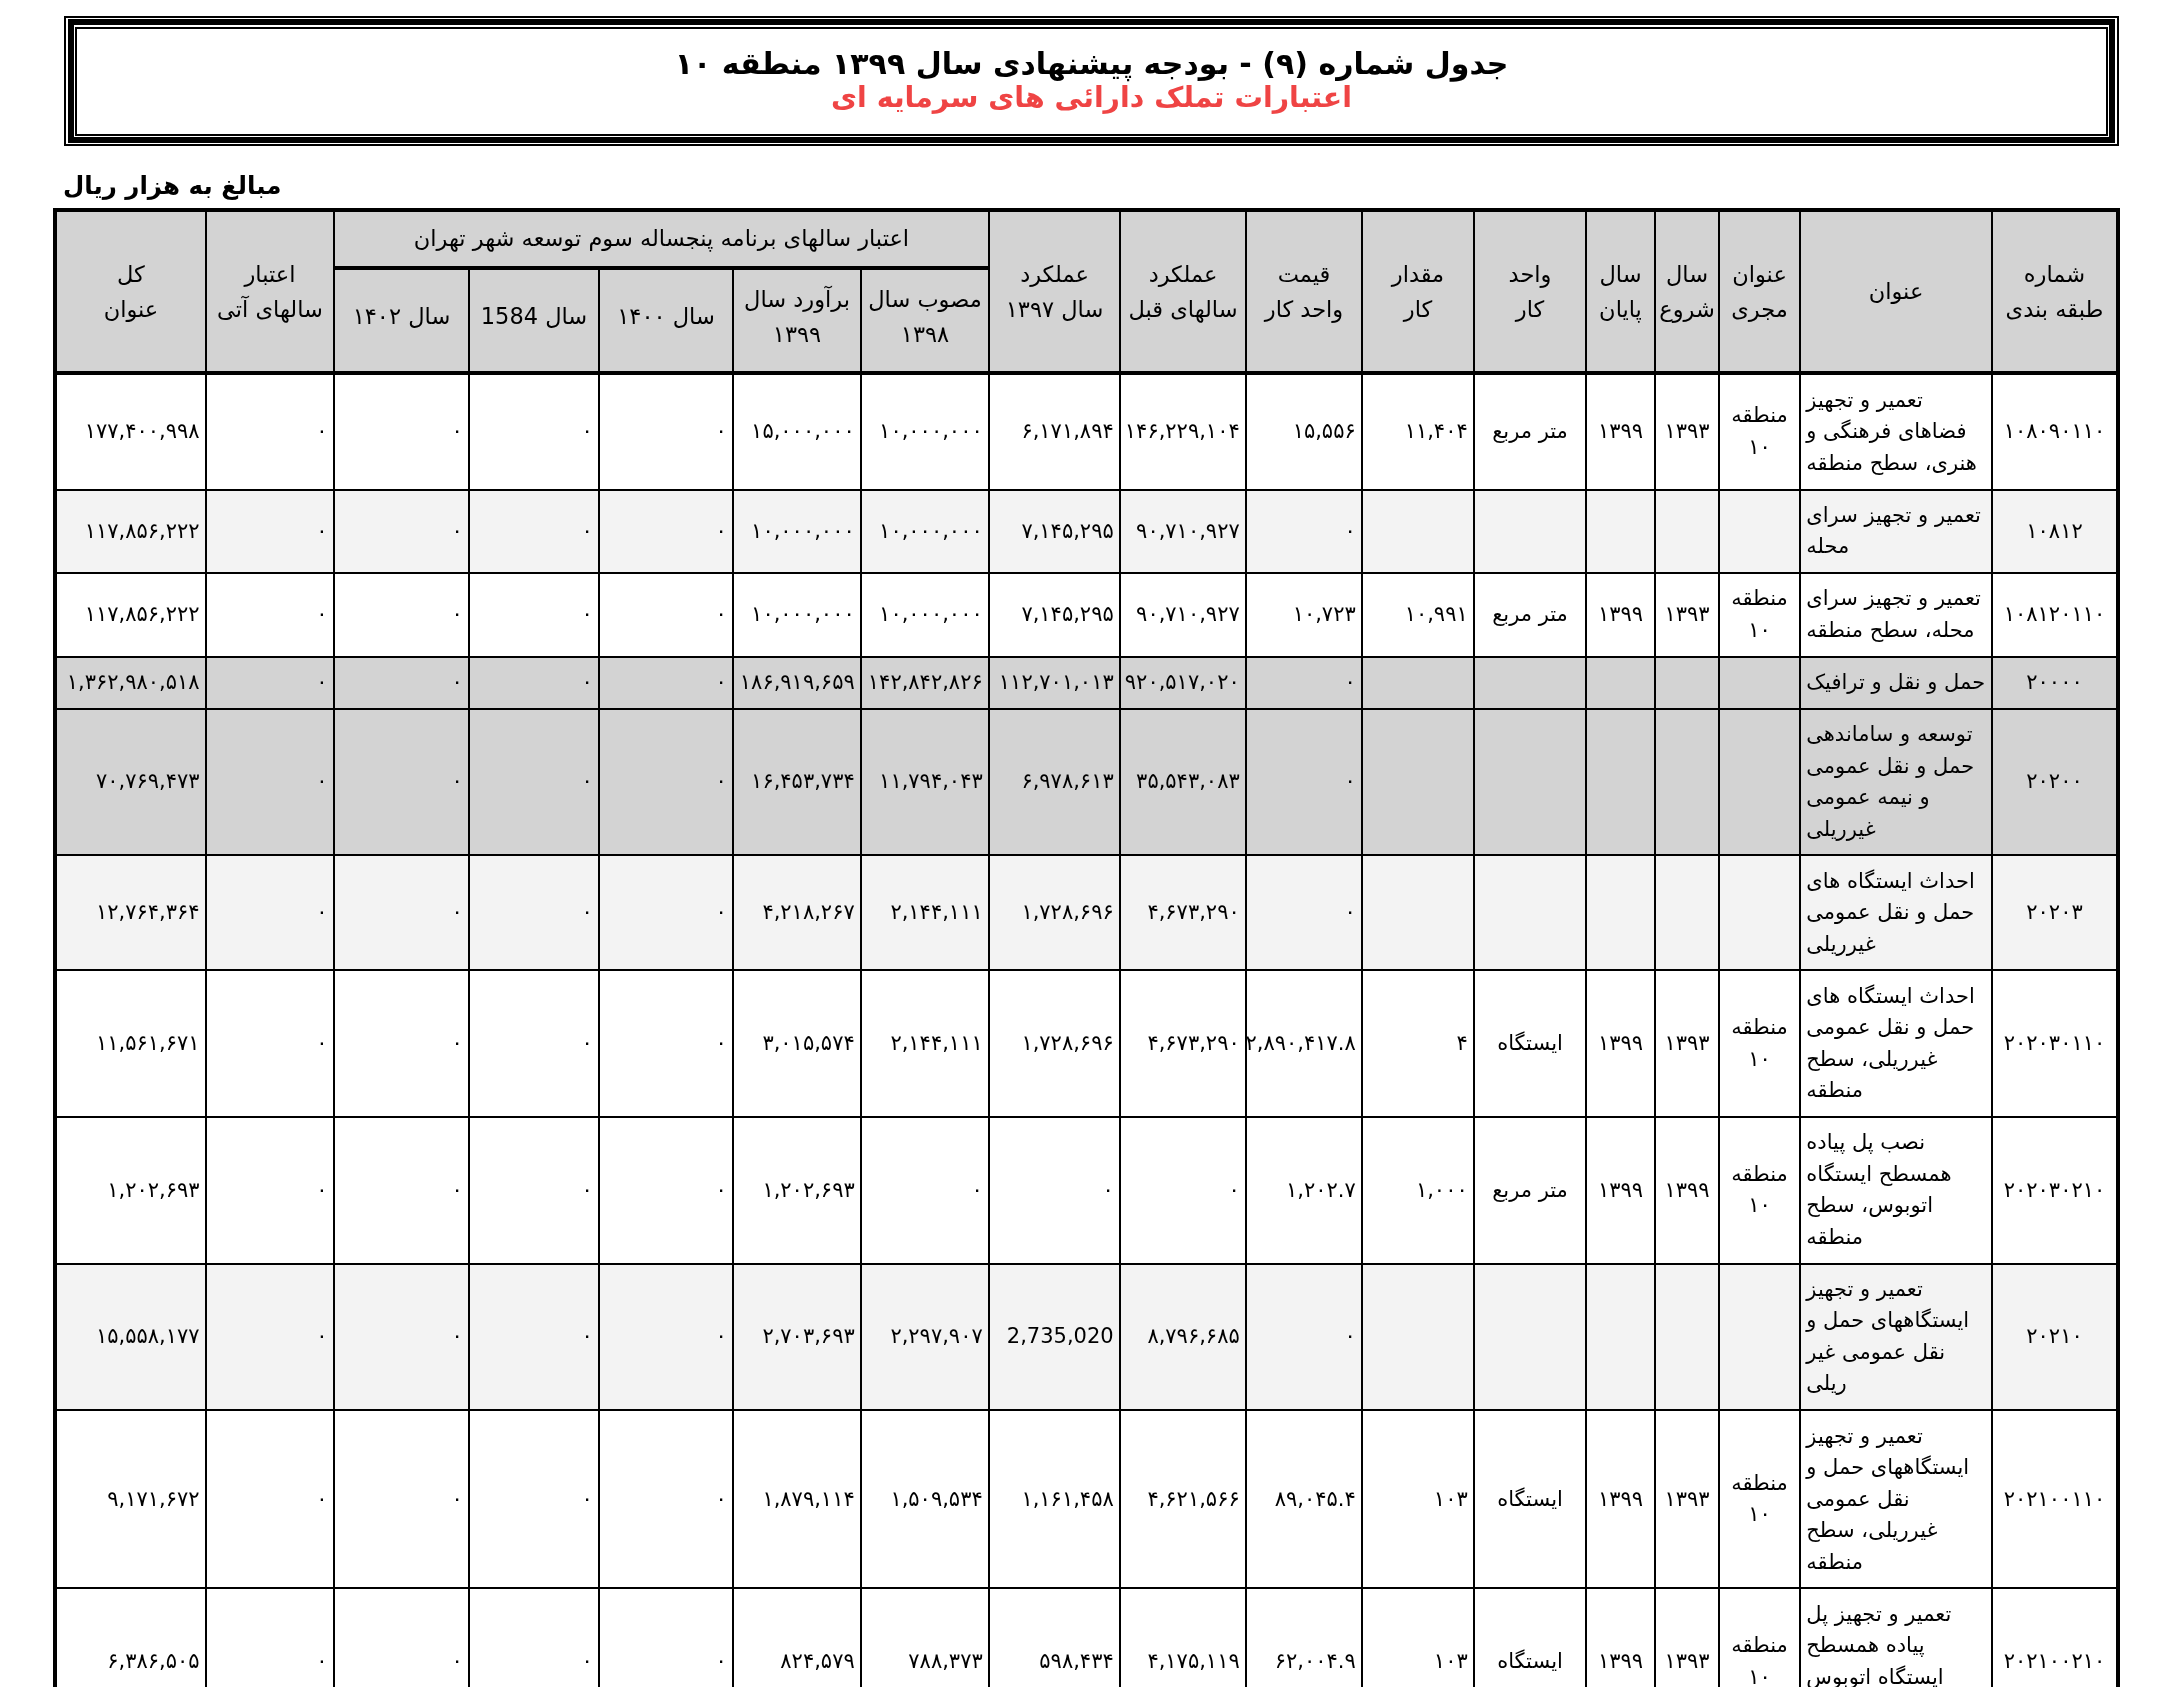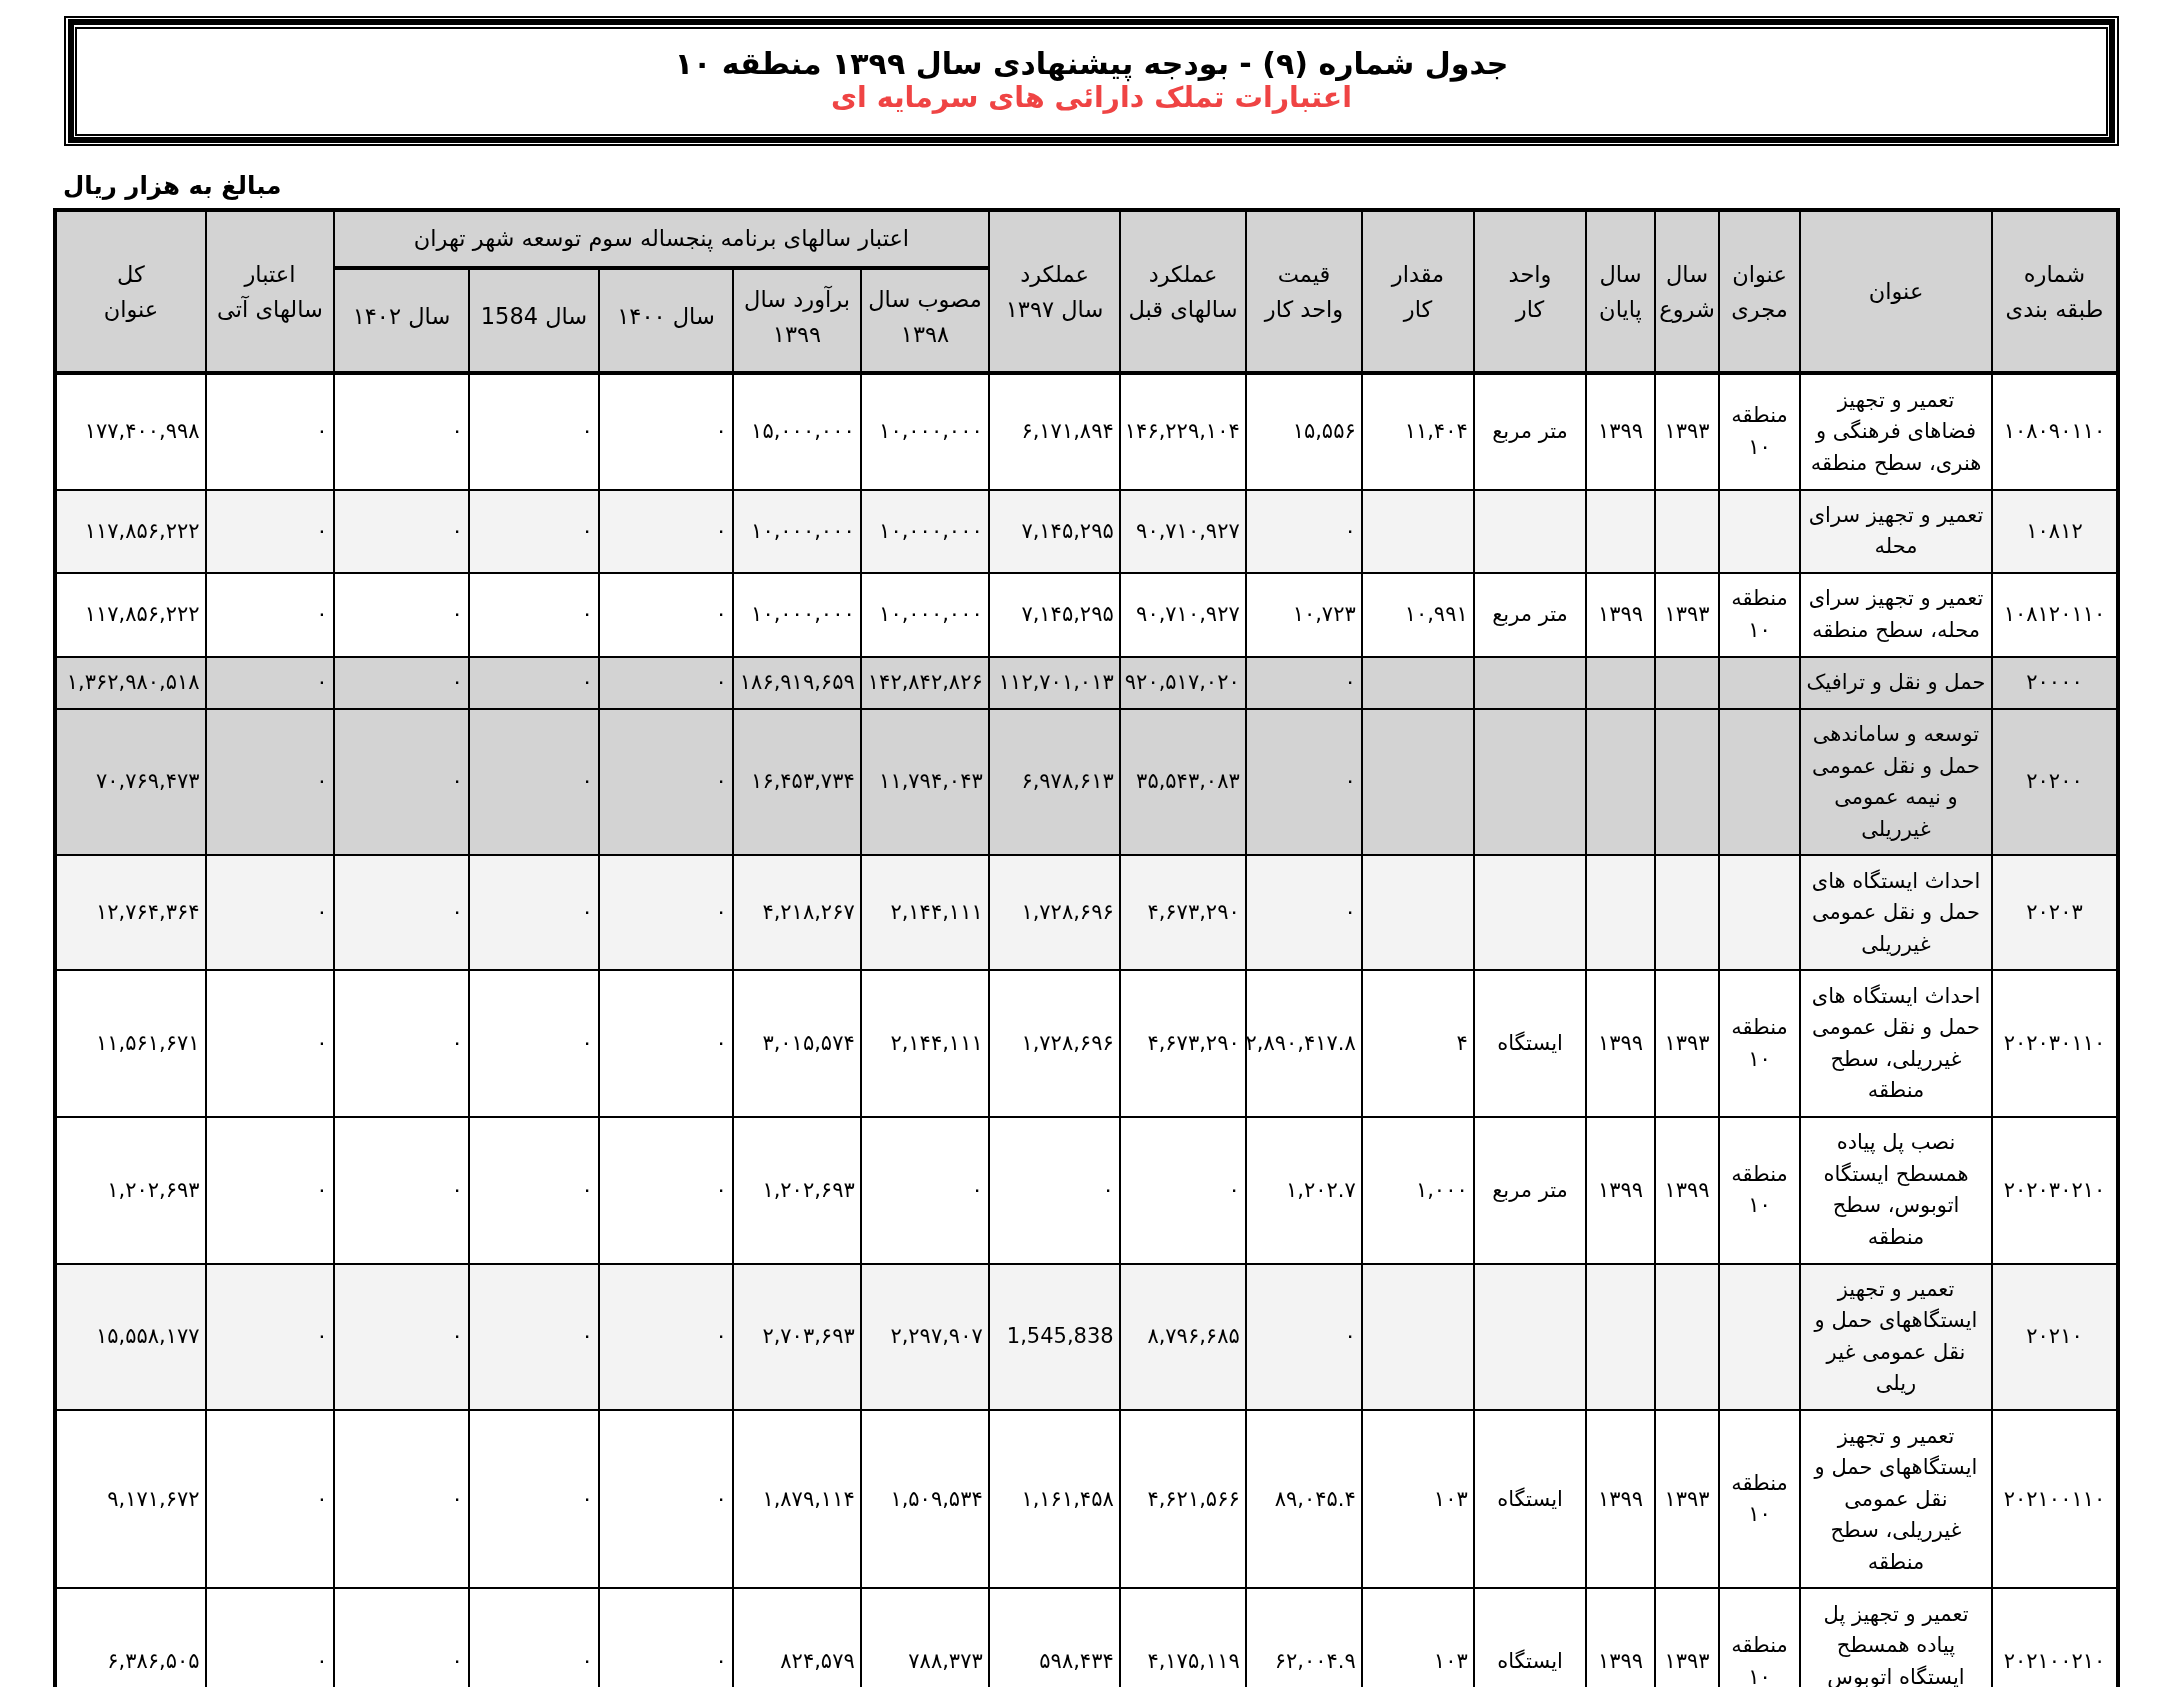--- a/index.html
+++ b/index.html
@@ -94,21 +94,21 @@
     vertical-align: middle;
     padding: 9.3px 5.3px;
   }
   td.num {
     text-align: right;
     padding-right: 6.6px;
     padding-left: 9.3px;
     white-space: nowrap;
   }
   td.center { text-align: center; }
-  td.title-cell { text-align: center; padding: 9.3px 8px; }
+  td.title-cell { text-align: left; padding: 9.3px 8px; }
   tr.row-section td { background: #d3d3d3; }
   tr.row-sub td     { background: #f3f3f3; }
   tr.row-detail td  { background: #ffffff; }
 </style>
 </head>
 <body>
 
 <div class="page">
 
   <div class="title-frame">
@@ -337,21 +337,21 @@
         <tr class="row-sub">
           <td class="center">۲۰۲۱۰</td>
           <td class="title-cell">تعمیر و تجهیز ایستگاههای حمل و نقل عمومی غیر ریلی</td>
           <td class="center"></td>
           <td class="center"></td>
           <td class="center"></td>
           <td class="center"></td>
           <td class="num"></td>
           <td class="num">۰</td>
           <td class="num">۸,۷۹۶,۶۸۵</td>
-          <td class="num">1,545,838</td>
+          <td class="num">2,735,020</td>
           <td class="num">۲,۲۹۷,۹۰۷</td>
           <td class="num">۲,۷۰۳,۶۹۳</td>
           <td class="num">۰</td>
           <td class="num">۰</td>
           <td class="num">۰</td>
           <td class="num">۰</td>
           <td class="num">۱۵,۵۵۸,۱۷۷</td>
         </tr>
         <tr class="row-detail">
           <td class="center">۲۰۲۱۰۰۱۱۰</td>

